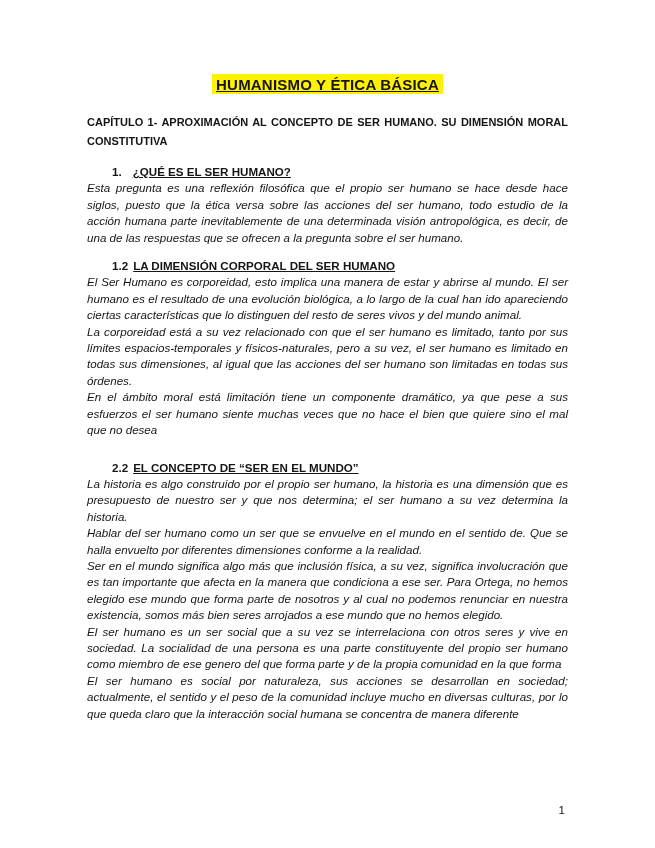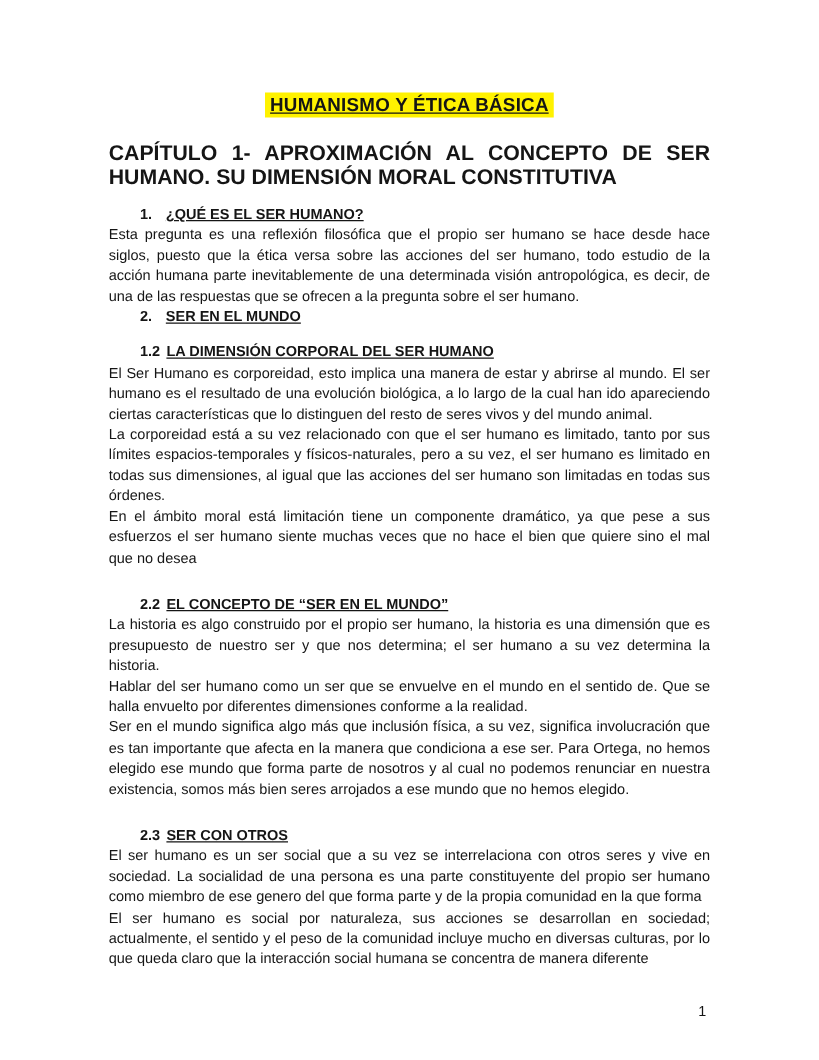--- a/index.html
+++ b/index.html
@@ -21,41 +21,42 @@
   .doc-title {
     display:inline-block;
     font-weight:bold;
     font-size:15px;
     letter-spacing:0.2px;
     text-decoration:underline;
     padding:2px 4px 1px 4px;
   }
   .chapter {
     font-weight:bold;
-    font-size:17px;
+    font-size:11px;
     line-height:19px;
     text-align:justify;
     margin:0 0 13px 0;
   }
   .h {
     font-weight:bold;
     font-size:11.6px;
     line-height:16.4px;
     margin:0;
     padding-left:25px;
   }
   .h .num { display:inline-block; }
   .h.tab .num { margin-right:11px; }
   .h.dot .num { margin-right:5px; }
   .h .ht { text-decoration:underline; }
   .body {
     font-size:11.6px;
     line-height:16.4px;
     text-align:justify;
     margin:0;
+    font-style:italic;
   }
   .mt-sm { margin-top:12px; }
   .mt-md { margin-top:21px; }
   .page-number {
     position:absolute;
     right:90px; bottom:32px;
     font-size:11.5px;
     color:#151515;
   }
 </style>
@@ -67,32 +68,30 @@
 
     <div class="title-line">
       <span class="doc-title" id="doc-title" style="background-color: rgb(255, 242, 0);">HUMANISMO Y ÉTICA BÁSICA</span>
     </div>
 
     <p class="chapter">CAPÍTULO 1- APROXIMACIÓN AL CONCEPTO DE SER HUMANO. SU DIMENSIÓN MORAL CONSTITUTIVA</p>
 
     <p class="h tab"><span class="num">1.</span><span class="ht">¿QUÉ ES EL SER HUMANO?</span></p>
     <p class="body">Esta pregunta es una reflexión filosófica que el propio ser humano se hace desde hace siglos, puesto que la ética versa sobre las acciones del ser humano, todo estudio de la acción humana parte inevitablemente de una determinada visión antropológica, es decir, de una de las respuestas que se ofrecen a la pregunta sobre el ser humano.</p>
 
-    <p class="h tab"><span class="num">2.</span><span class="ht">SER EN EL MUNDO</span></p>
 
     <p class="h dot mt-sm"><span class="num">1.2</span><span class="ht">LA DIMENSIÓN CORPORAL DEL SER HUMANO</span></p>
     <p class="body">El Ser Humano es corporeidad, esto implica una manera de estar y abrirse al mundo. El ser humano es el resultado de una evolución biológica, a lo largo de la cual han ido apareciendo ciertas características que lo distinguen del resto de seres vivos y del mundo animal.</p>
     <p class="body">La corporeidad está a su vez relacionado con que el ser humano es limitado, tanto por sus límites espacios-temporales y físicos-naturales, pero a su vez, el ser humano es limitado en todas sus dimensiones, al igual que las acciones del ser humano son limitadas en todas sus órdenes.</p>
     <p class="body">En el ámbito moral está limitación tiene un componente dramático, ya que pese a sus esfuerzos el ser humano siente muchas veces que no hace el bien que quiere sino el mal que no desea</p>
 
     <p class="h dot mt-md"><span class="num">2.2</span><span class="ht">EL CONCEPTO DE “SER EN EL MUNDO”</span></p>
     <p class="body">La historia es algo construido por el propio ser humano, la historia es una dimensión que es presupuesto de nuestro ser y que nos determina; el ser humano a su vez determina la historia.</p>
     <p class="body">Hablar del ser humano como un ser que se envuelve en el mundo en el sentido de. Que se halla envuelto por diferentes dimensiones conforme a la realidad.</p>
     <p class="body">Ser en el mundo significa algo más que inclusión física, a su vez, significa involucración que es tan importante que afecta en la manera que condiciona a ese ser. Para Ortega, no hemos elegido ese mundo que forma parte de nosotros y al cual no podemos renunciar en nuestra existencia, somos más bien seres arrojados a ese mundo que no hemos elegido.</p>
 
-    <p class="h dot mt-md"><span class="num">2.3</span><span class="ht">SER CON OTROS</span></p>
     <p class="body">El ser humano es un ser social que a su vez se interrelaciona con otros seres y vive en sociedad. La socialidad de una persona es una parte constituyente del propio ser humano como miembro de ese genero del que forma parte y de la propia comunidad en la que forma</p>
     <p class="body">El ser humano es social por naturaleza, sus acciones se desarrollan en sociedad; actualmente, el sentido y el peso de la comunidad incluye mucho en diversas culturas, por lo que queda claro que la interacción social humana se concentra de manera diferente</p>
 
   </div>
 
   <div class="page-number">1</div>
 </div>
 
 </body></html>

